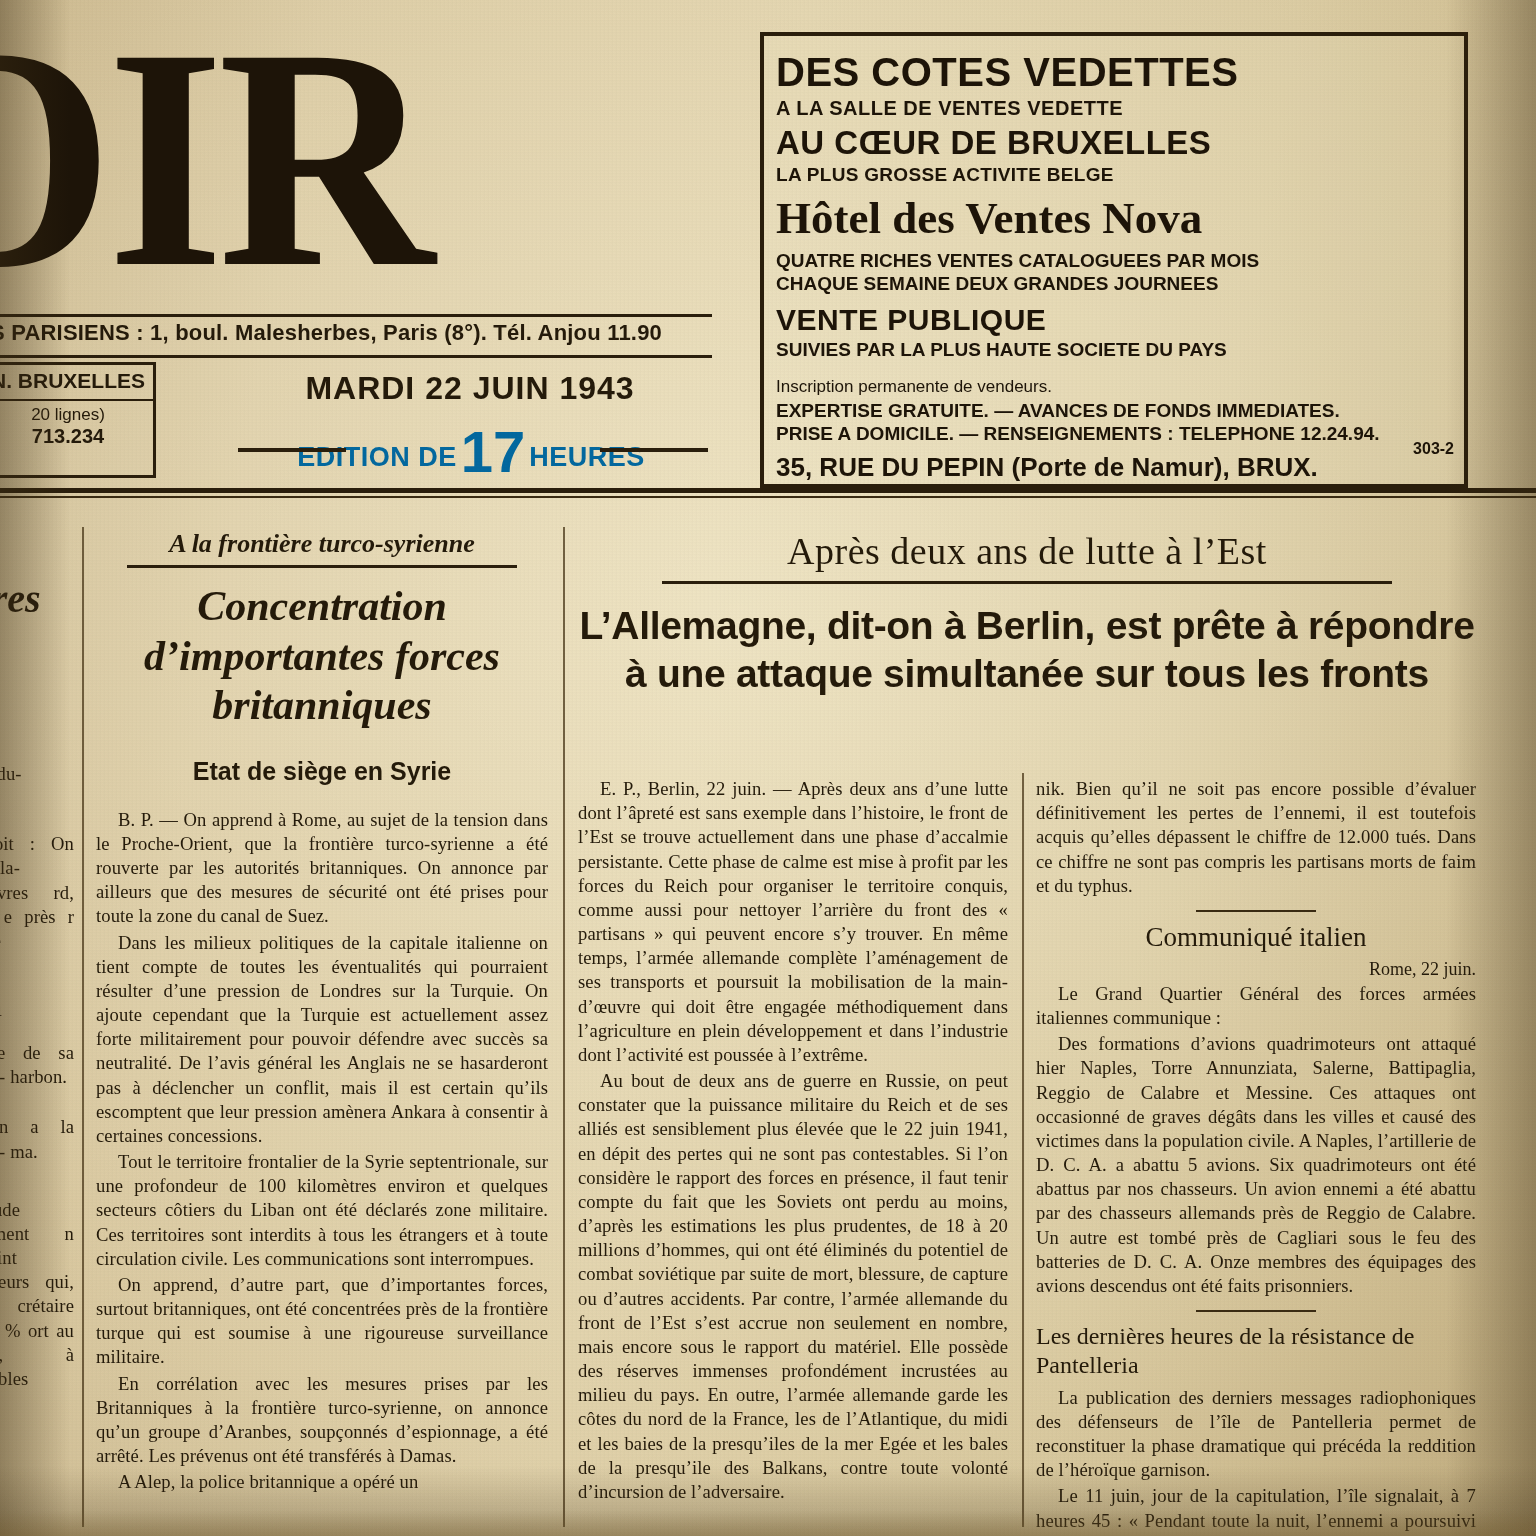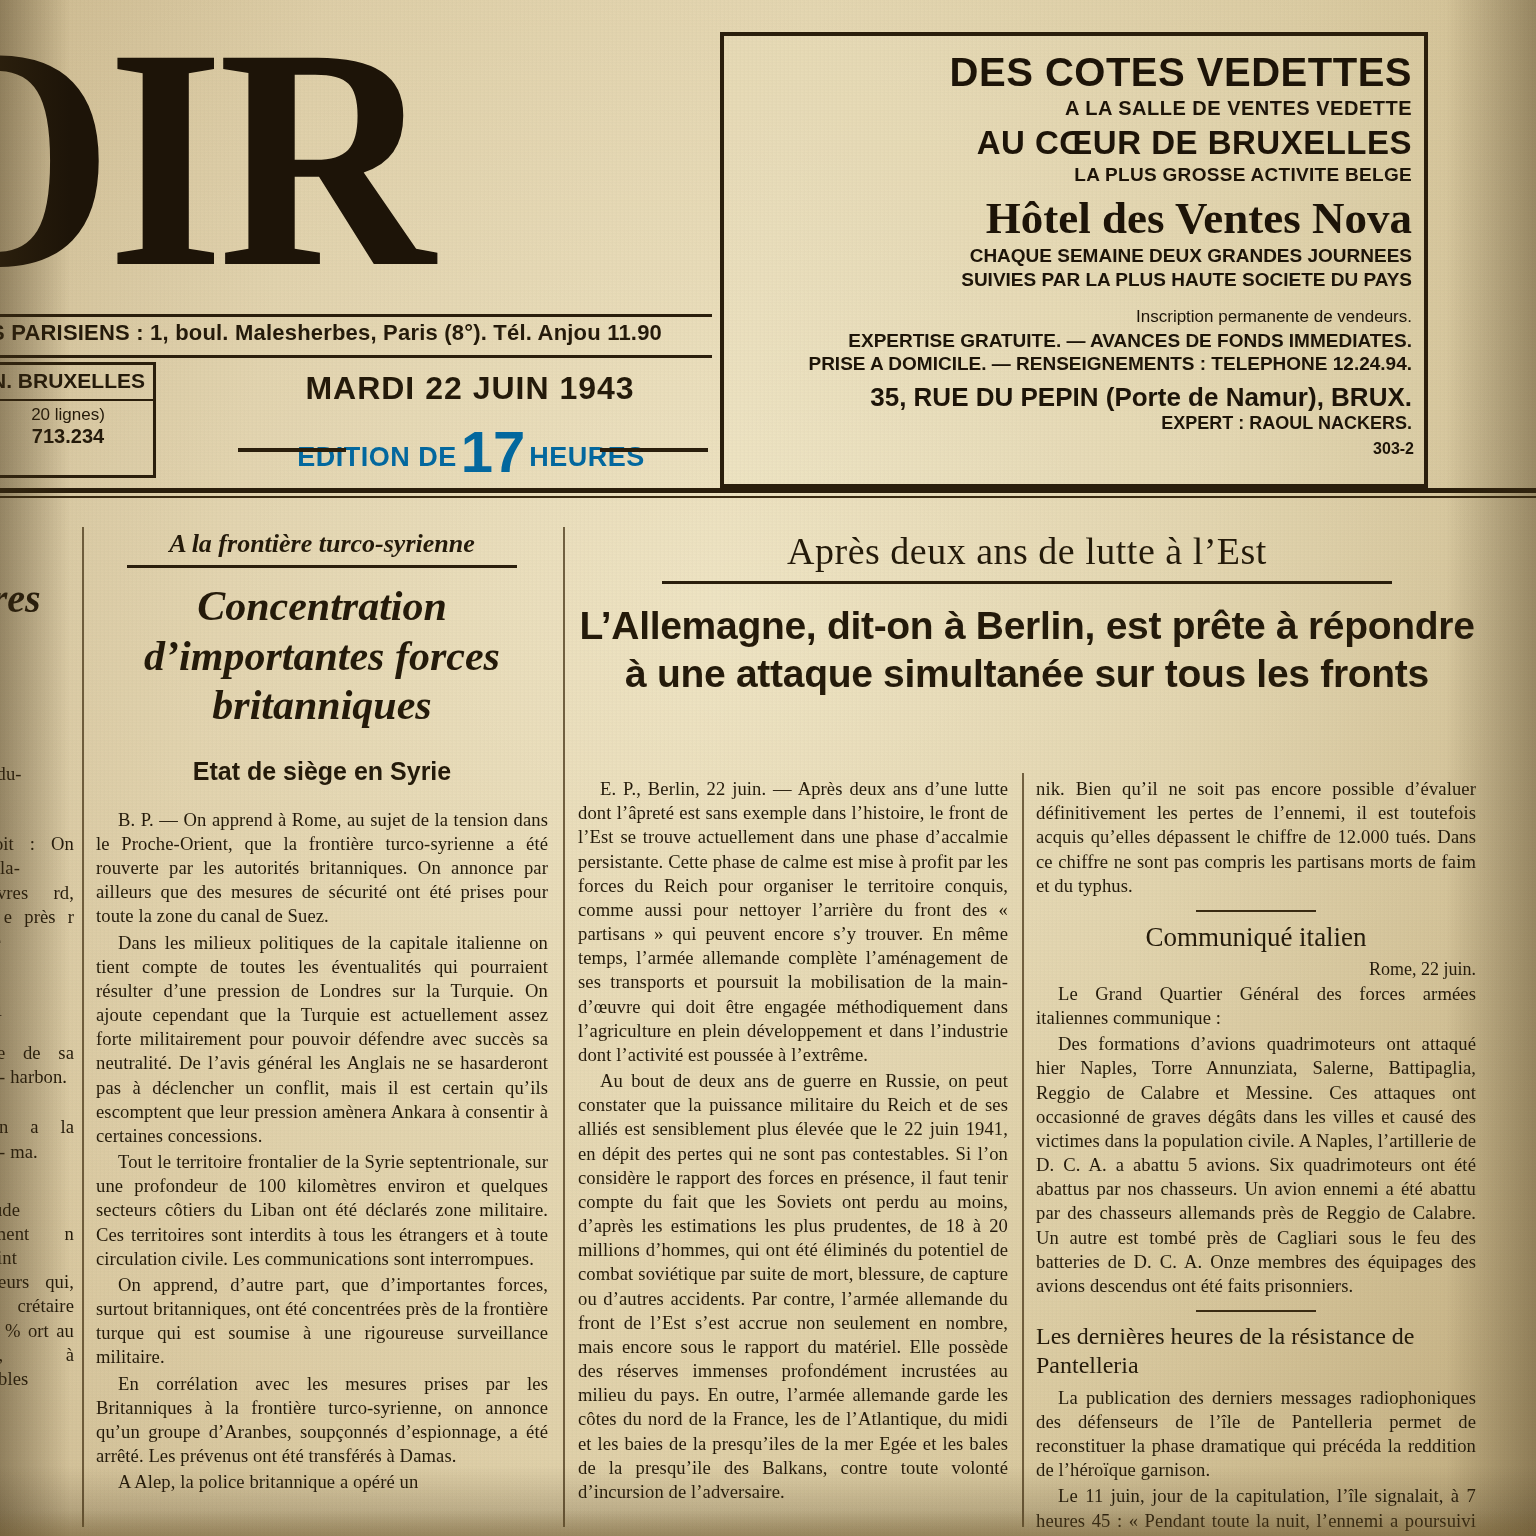--- a/index.html
+++ b/index.html
@@ -104,24 +104,24 @@
   }
   .edition-line .ed-big {
     font-family:"Liberation Sans", sans-serif;
     font-weight:700; font-size:58px; vertical-align:-6px;
   }
   .edition-rule-l { position:absolute; left:238px; top:448px; width:108px; height:4px; background:#2a1e0c; }
   .edition-rule-r { position:absolute; left:600px; top:448px; width:108px; height:4px; background:#2a1e0c; }
 
   
   #ad-box {
-    position:absolute; left:720px; top:32px; width:700px; height:448px;
+    position:absolute; left:760px; top:32px; width:700px; height:448px;
     border:4px solid #2a1e0c;
     background: rgba(255,252,235,.08);
-    text-align:right;
+    text-align:left;
     color:#1d1408;
     font-family:"Liberation Sans", sans-serif;
     overflow:hidden;
   }
   #ad-box .inner { padding:8px 12px 0; }
   .ad-l1 { font-size:40px; font-weight:700; letter-spacing:.5px; margin-top:6px; }
   .ad-l2 { font-size:20px; font-weight:700; letter-spacing:.5px; margin-top:2px; }
   .ad-l3 { font-size:33px; font-weight:700; letter-spacing:.5px; margin-top:4px; }
   .ad-l4 { font-size:19px; font-weight:700; letter-spacing:.3px; margin-top:2px; }
   .ad-l5 {
@@ -245,21 +245,23 @@
     <div class="edition-rule-l"></div>
     <div class="edition-rule-r"></div>
 
     <div id="ad-box">
       <div class="inner">
         <div class="ad-l1">DES COTES VEDETTES</div>
         <div class="ad-l2">A LA SALLE DE VENTES VEDETTE</div>
         <div class="ad-l3">AU CŒUR DE BRUXELLES</div>
         <div class="ad-l4">LA PLUS GROSSE ACTIVITE BELGE</div>
         <div class="ad-l5">Hôtel des Ventes Nova</div>
+        <div class="ad-l6">QUATRE RICHES VENTES CATALOGUEES PAR MOIS</div>
         <div class="ad-l7">CHAQUE SEMAINE DEUX GRANDES JOURNEES</div>
+        <div class="ad-l8">VENTE PUBLIQUE</div>
         <div class="ad-l9">SUIVIES PAR LA PLUS HAUTE SOCIETE DU PAYS</div>
         <div class="ad-l10">Inscription permanente de vendeurs.</div>
         <div class="ad-l11">EXPERTISE GRATUITE. — AVANCES DE FONDS IMMEDIATES.</div>
         <div class="ad-l12">PRISE A DOMICILE. — RENSEIGNEMENTS : TELEPHONE 12.24.94.</div>
         <div class="ad-l13">35, RUE DU PEPIN (Porte de Namur), BRUX.</div>
         <div class="ad-l14">EXPERT : RAOUL NACKERS.</div>
       </div>
       <div class="ad-ref">303-2</div>
     </div>
 

